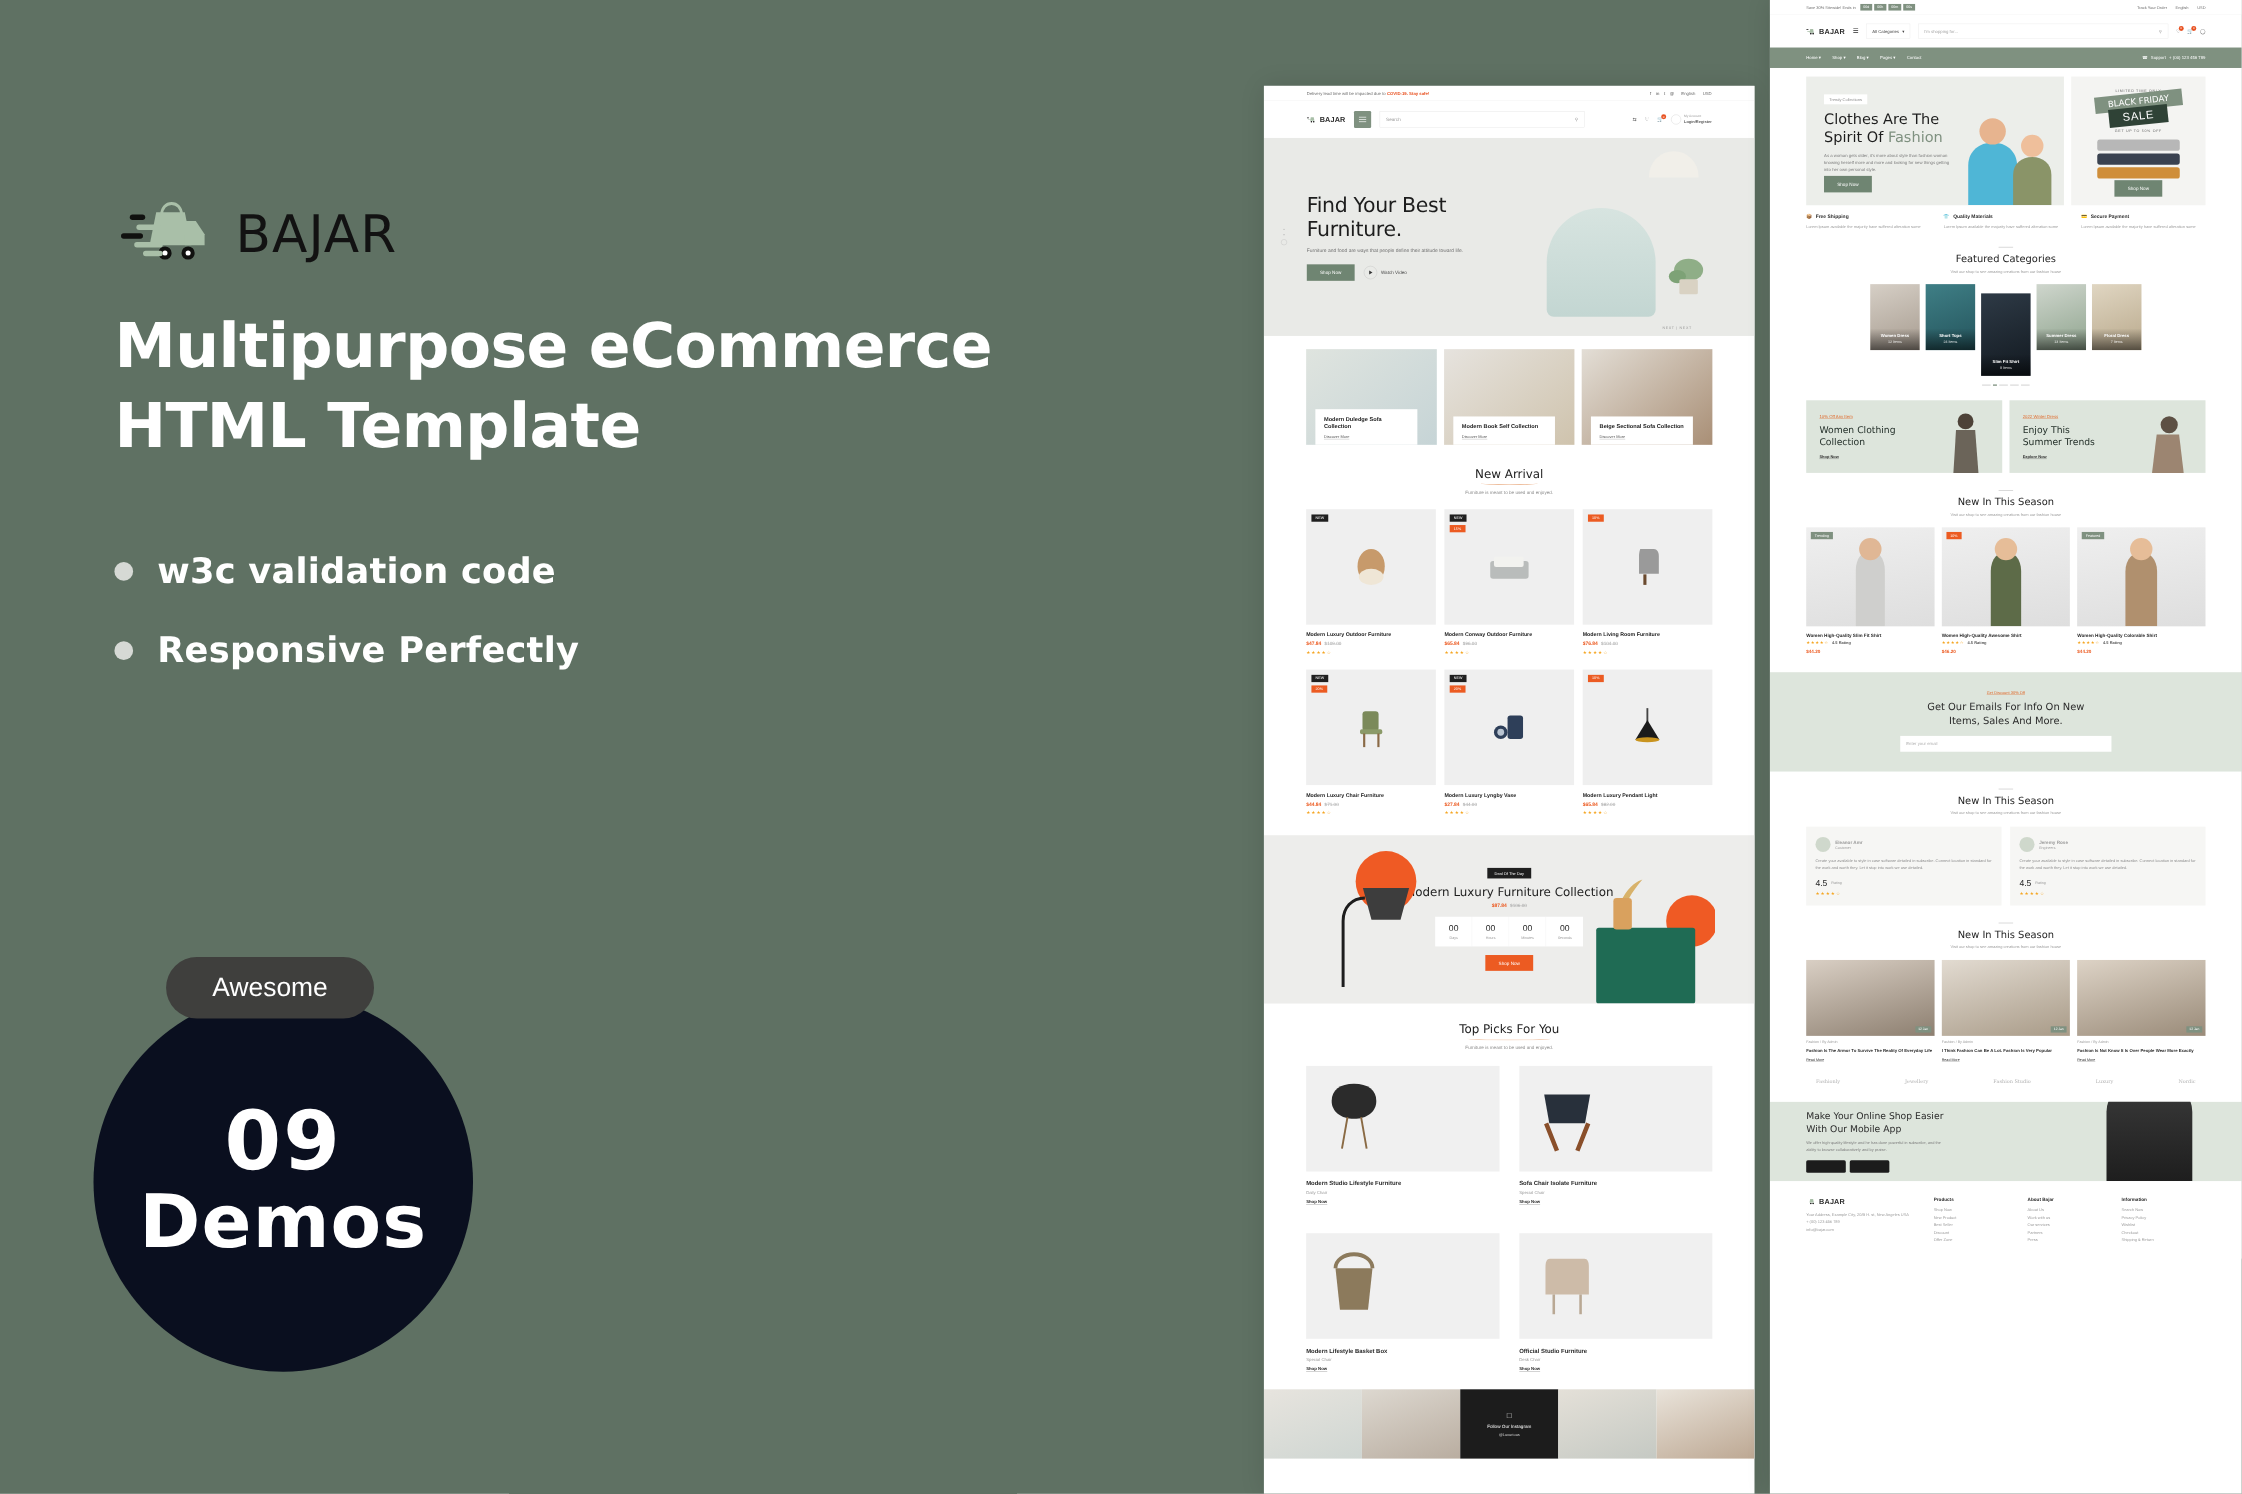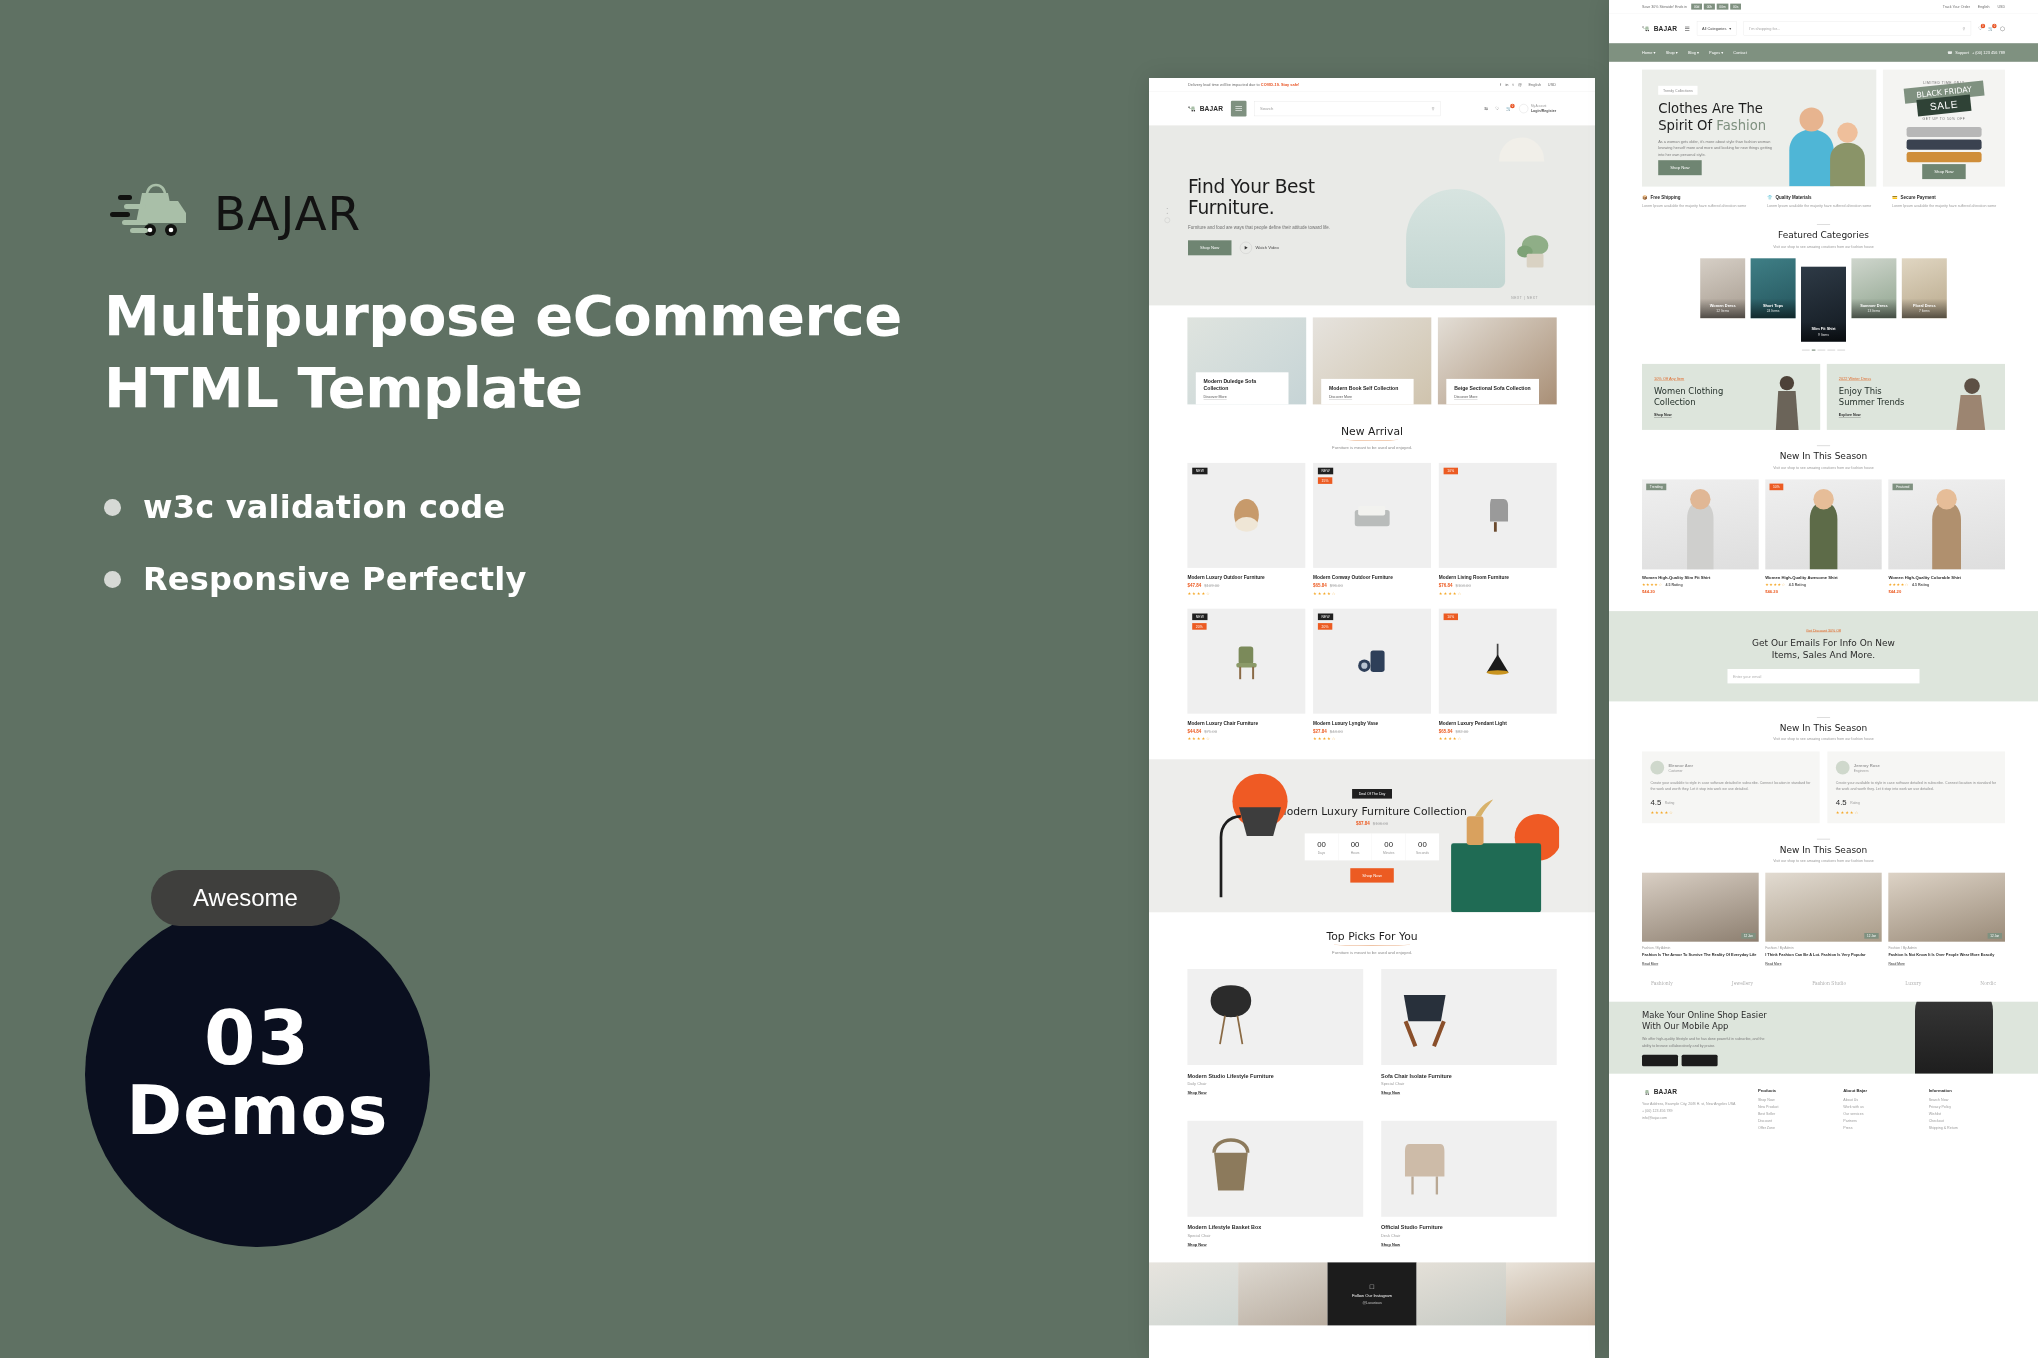--- a/index.html
+++ b/index.html
@@ -10,21 +10,21 @@
     font-family:"Liberation Sans", sans-serif;
     position:relative;
   }
   
   .left-panel { position:absolute; left:0; top:0; width:1120px; height:1358px; }
   .brand-row { position:absolute; left:104px; top:181px; display:flex; align-items:center; gap:18px; }
   .brand-mark { width:92px; height:64px; position:relative; }
   .brand-name { font-family:"DejaVu Sans", sans-serif; font-size:47px; letter-spacing:1px; color:#121212; font-weight:400; }
   .headline { position:absolute; left:104px; top:280px; width:900px;
     font-family:"DejaVu Sans", sans-serif; font-weight:700; font-size:56px; line-height:1.28; color:#ffffff; letter-spacing:-0.5px;}
-  .feature-list { position:absolute; left:104px; top:488px; width:760px; }
+  .feature-list { position:absolute; left:104px; top:500px; width:760px; }
   .feature-item { display:flex; align-items:center; gap:22px; margin-bottom:34px; }
   .feature-dot { width:17px; height:17px; border-radius:50%; background:#d6d9d5; flex:0 0 auto; }
   .feature-text { font-family:"DejaVu Sans", sans-serif; font-weight:700; font-size:32px; color:#ffffff; letter-spacing:0.2px; }
   .badge-wrap { position:absolute; left:85px; top:870px; width:350px; height:360px; }
   .demo-circle { position:absolute; left:0; top:32px; width:345px; height:345px; border-radius:50%;
     background:#0a0f1f; display:flex; flex-direction:column; align-items:center; justify-content:center; }
   .demo-num { font-family:"DejaVu Sans", sans-serif; font-weight:700; font-size:74px; color:#fff; line-height:1; letter-spacing:2px; }
   .demo-label { font-family:"DejaVu Sans", sans-serif; font-weight:700; font-size:67px; color:#fff; line-height:1.1; letter-spacing:1px; }
   .stunning-pill { position:absolute; left:66px; top:0px; padding:14px 42px; border-radius:40px;
     background:#3f3f3d; color:#fff; font-size:24px; font-family:"Liberation Sans", sans-serif; z-index:3; }
@@ -248,21 +248,21 @@
       <span class="feature-text">w3c validation code</span>
     </li>
     <li class="feature-item">
       <span class="feature-dot"></span>
       <span class="feature-text">Responsive Perfectly</span>
     </li>
   </ul>
 
   <div class="badge-wrap">
     <div class="demo-circle">
-      <span class="demo-num">03</span>
+      <span class="demo-num">09</span>
       <span class="demo-label">Demos</span>
     </div>
     <div class="stunning-pill">Awesome</div>
   </div>
 </div>
 
 <div class="demo" id="demo1">
  <div class="d-scale">
   <div class="pg">
 

